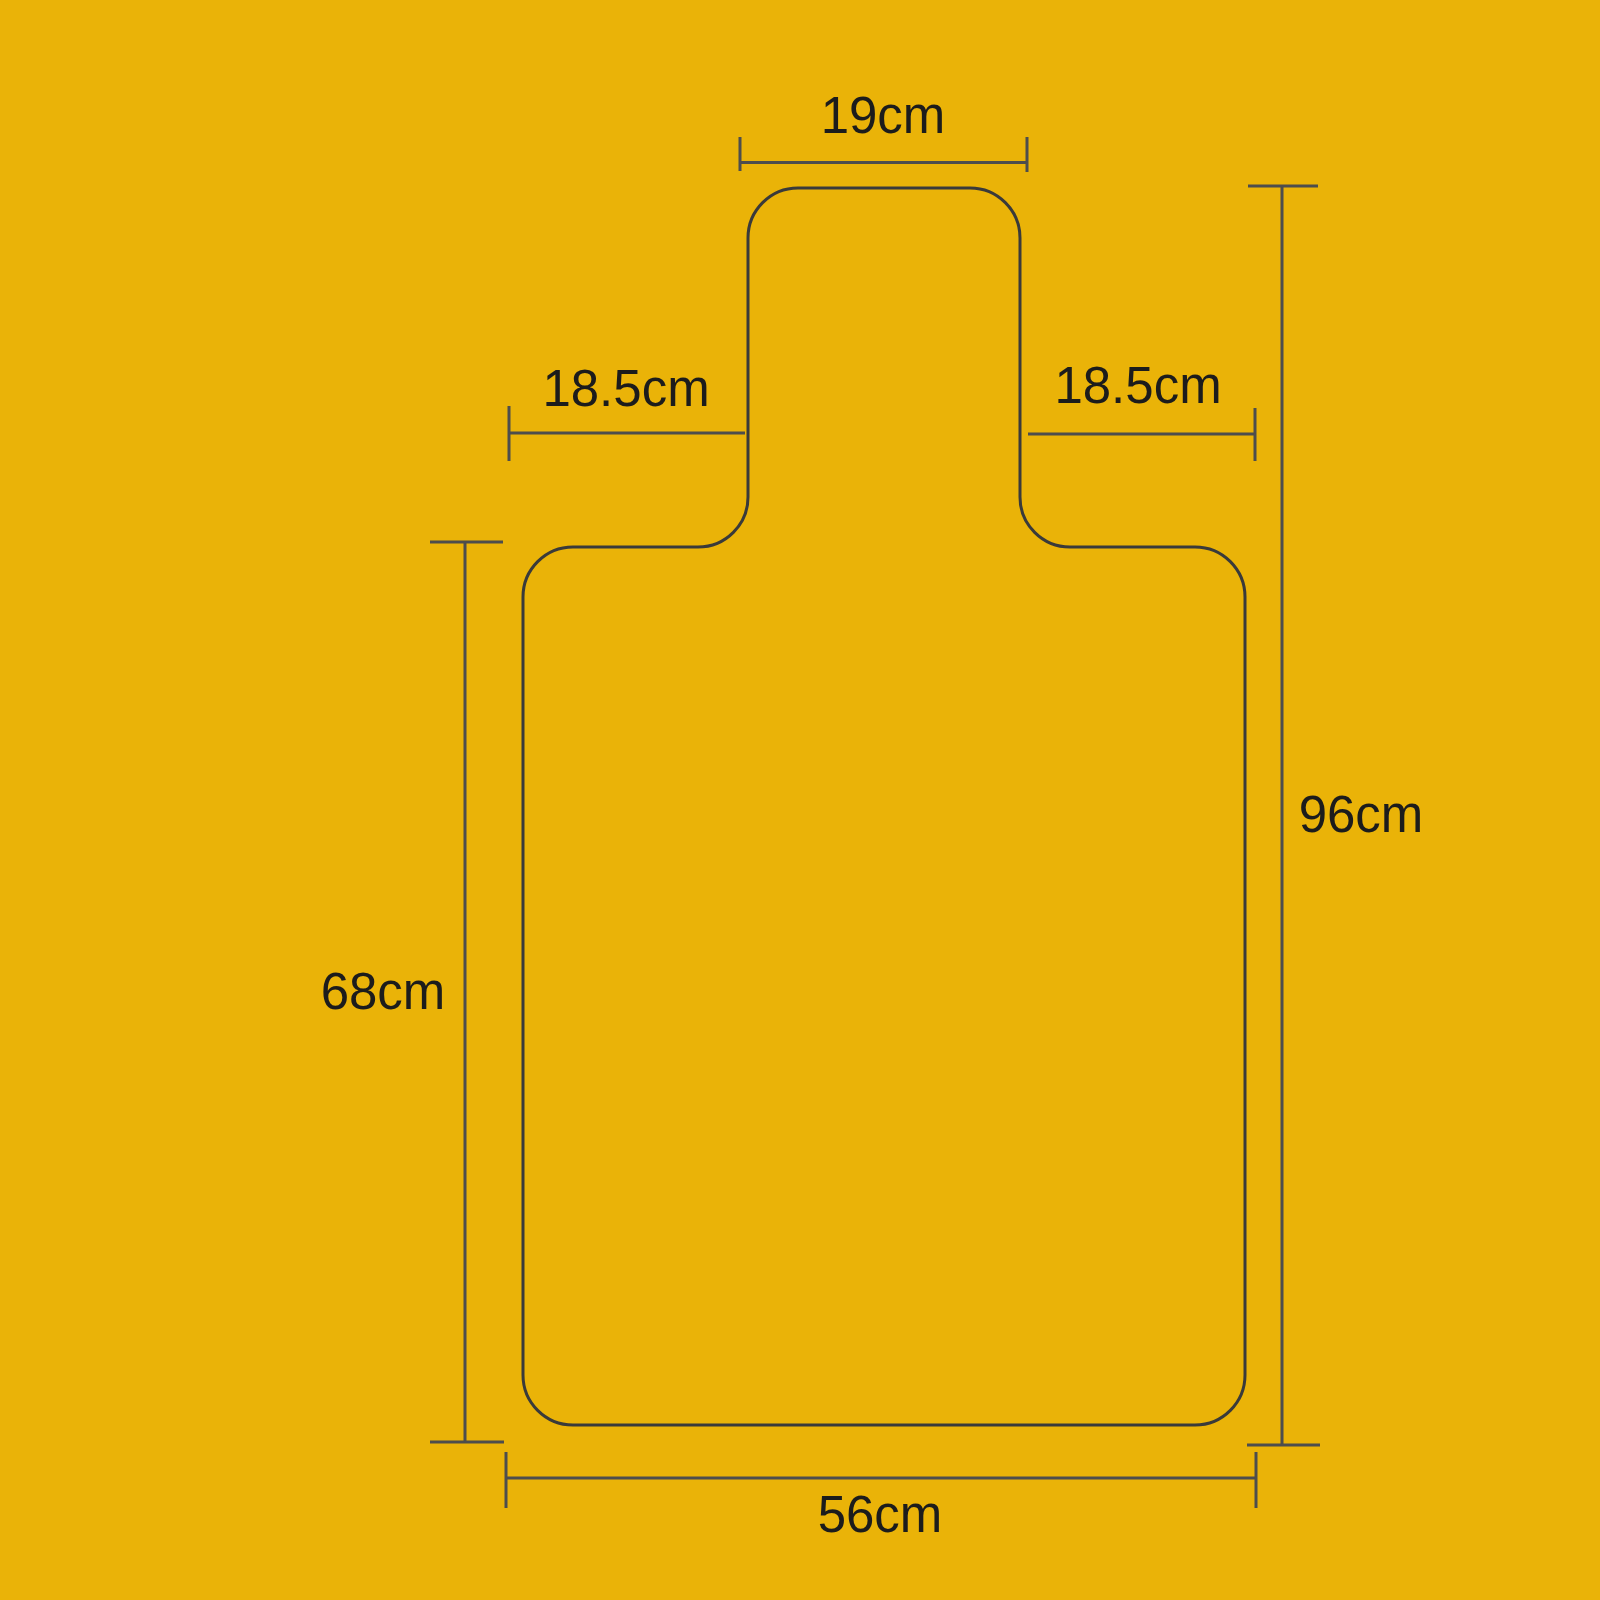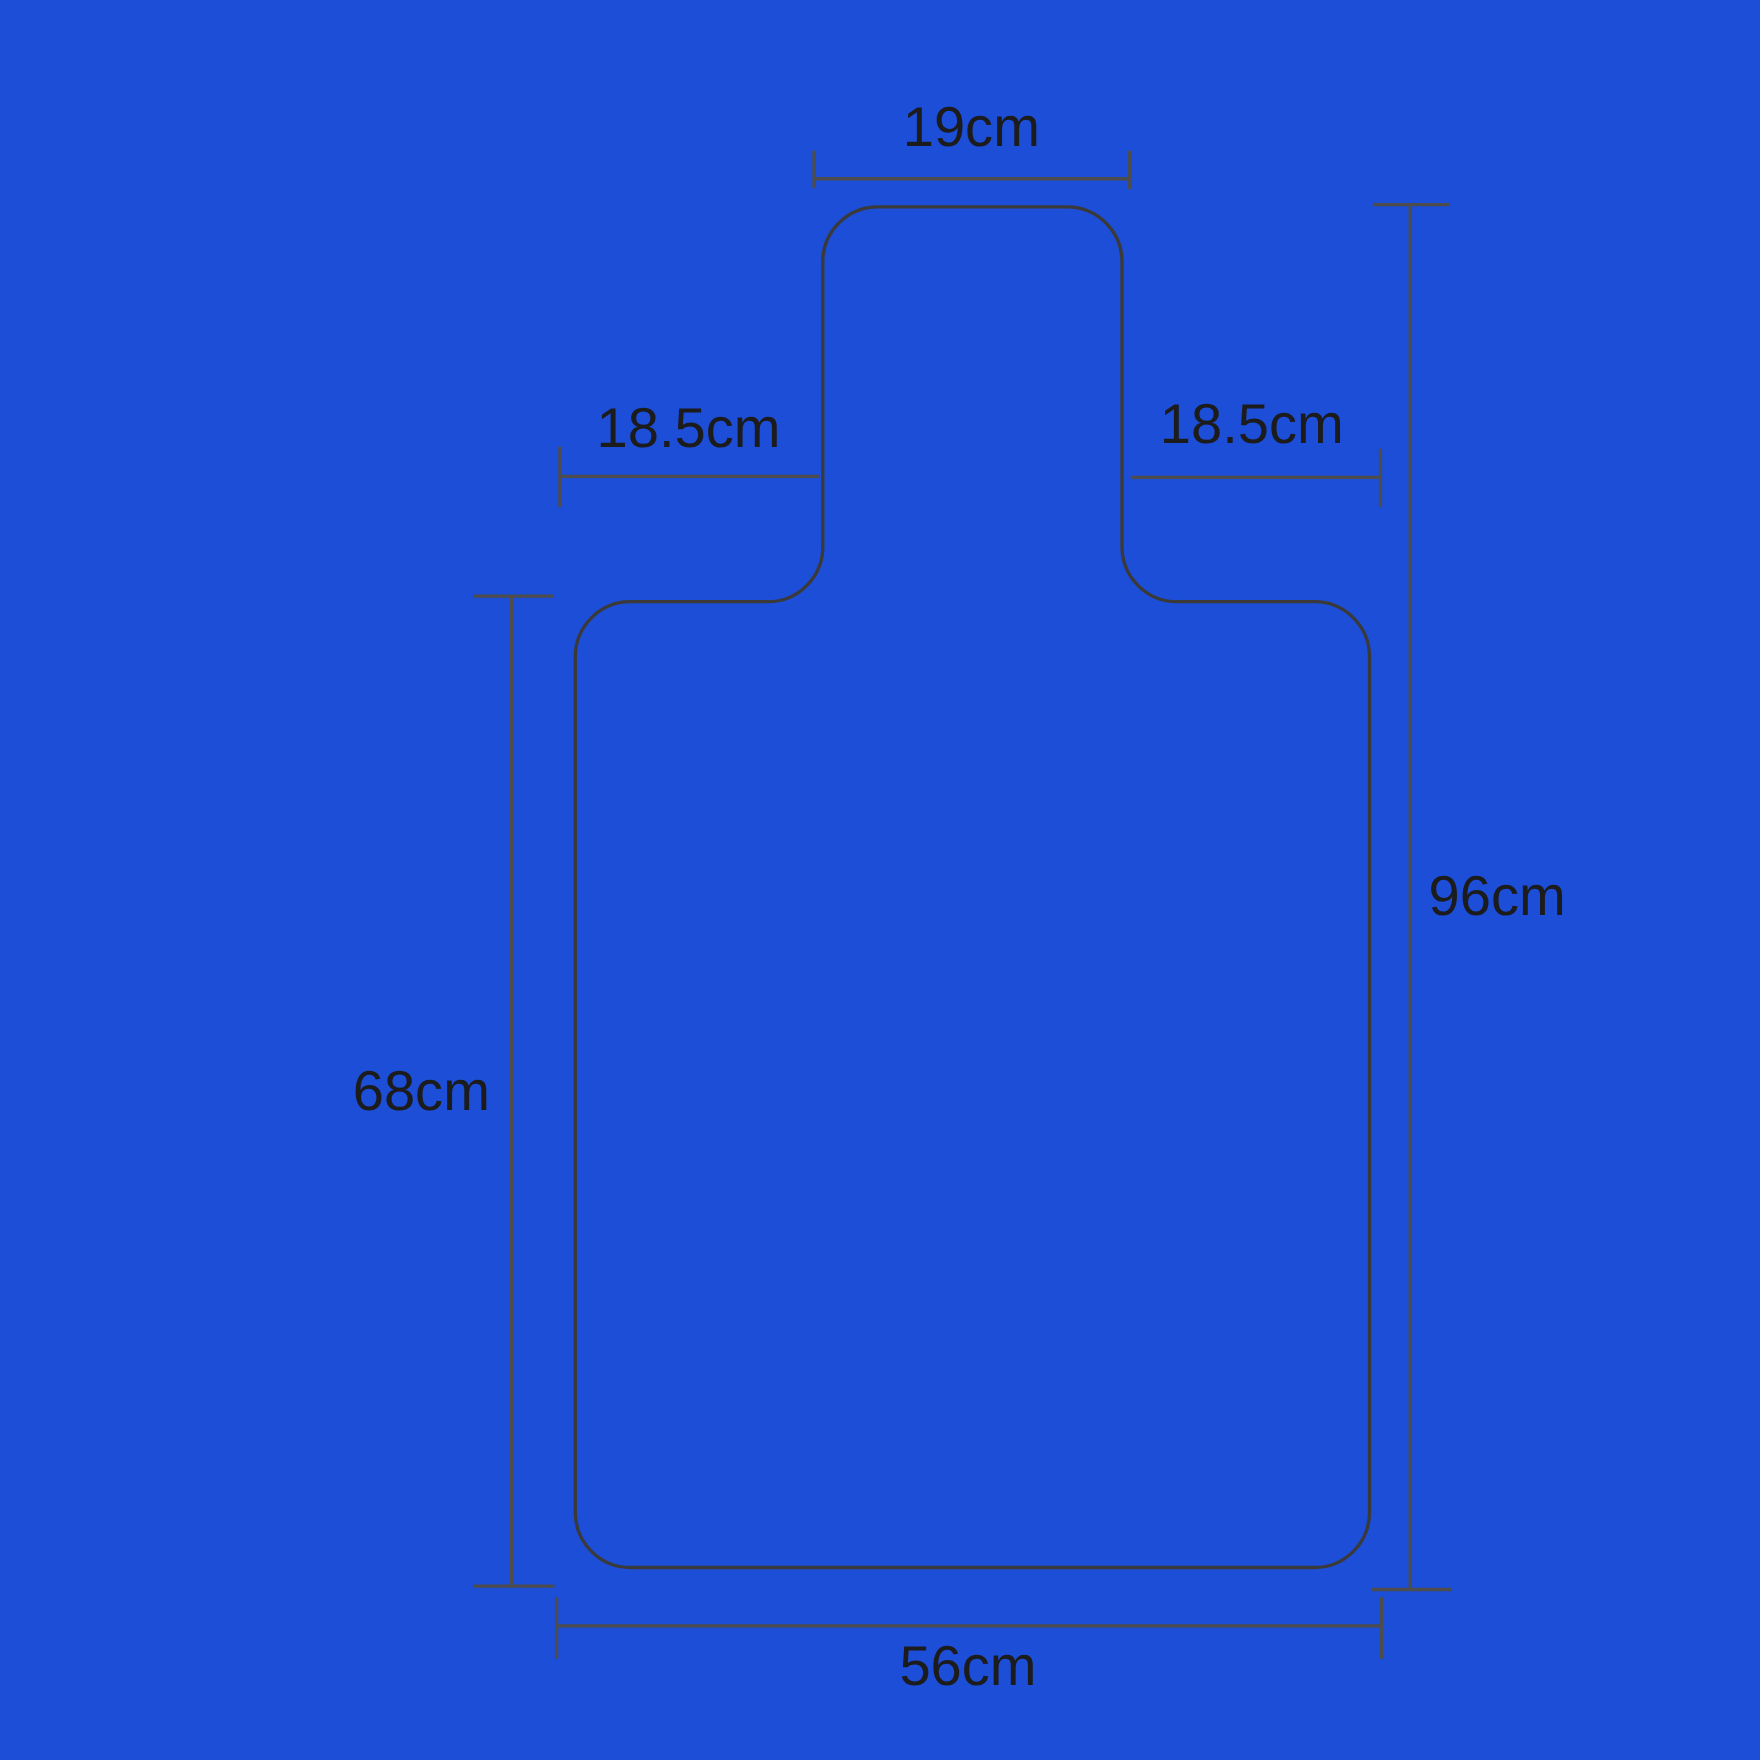--- a/index.html
+++ b/index.html
@@ -1,16 +1,16 @@
 <!DOCTYPE html>
 <html><head>
 <meta charset="utf-8">
 <style>
   html,body{margin:0;padding:0;background:#ffffff;}
-  .page{width:1600px;height:1600px;position:relative;background:#1d4ed8;overflow:hidden;}
+  .page{width:1600px;height:1600px;position:relative;background:#eab308;overflow:hidden;}
   svg{position:absolute;left:0;top:0;}
   text{font-family:"Liberation Sans",sans-serif;fill:#1c1c1c;}
 </style>
 </head>
 <body>
 <div class="page">
 <svg width="1600" height="1600" viewBox="0 0 1600 1600" style="filter:blur(0.55px)">
 
   <g fill="none" stroke="#3a3a3a" stroke-width="3">
     <path d="M 798,188

